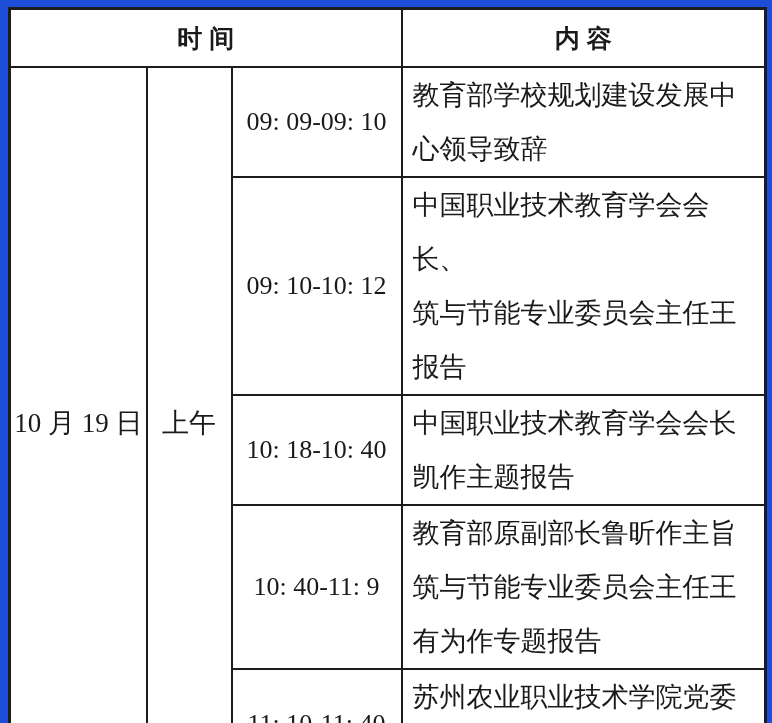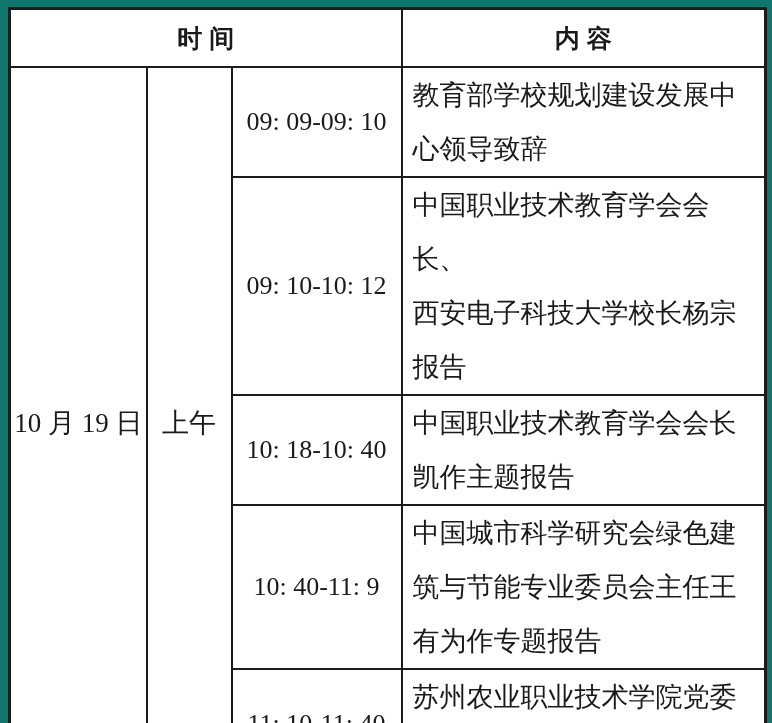--- a/index.html
+++ b/index.html
@@ -8,21 +8,21 @@
     background: #ffffff;
     width: 772px;
     height: 723px;
     font-family: "Liberation Serif", "DejaVu Serif", serif;
     color: #1a1a1a;
   }
   .stage {
     position: relative;
     width: 772px;
     height: 723px;
-    background: #0f766e;
+    background: #1d4ed8;
     overflow: hidden;
   }
   table.schedule {
     position: absolute;
     left: 8px;
     top: 7px;
     width: 756px;
     height: 703px;
     border-collapse: collapse;
     table-layout: fixed;
@@ -90,33 +90,33 @@
         <td class="date-cell" rowspan="5">10 月 19 日</td>
         <td class="period-cell" rowspan="5">上午</td>
         <td class="time-cell">09: 09-09: 10</td>
         <td class="content-cell">教育部学校规划建设发展中
 心领导致辞</td>
       </tr>
 
       <tr class="r2">
         <td class="time-cell">09: 10-10: 12</td>
         <td class="content-cell">中国职业技术教育学会会长、
-西安电子科技大学校长杨宗
+筑与节能专业委员会主任王
 报告</td>
       </tr>
 
       <tr class="r3">
         <td class="time-cell">10: 18-10: 40</td>
         <td class="content-cell">中国职业技术教育学会会长
 凯作主题报告</td>
       </tr>
 
       <tr class="r4">
         <td class="time-cell">10: 40-11: 9</td>
-        <td class="content-cell">中国城市科学研究会绿色建
+        <td class="content-cell">教育部原副部长鲁昕作主旨
 筑与节能专业委员会主任王
 有为作专题报告</td>
       </tr>
 
       <tr class="r5">
         <td class="time-cell">11: 10-11: 40</td>
         <td class="content-cell">苏州农业职业技术学院党委
 书记傅兵作专题报告</td>
       </tr>
     </tbody>

